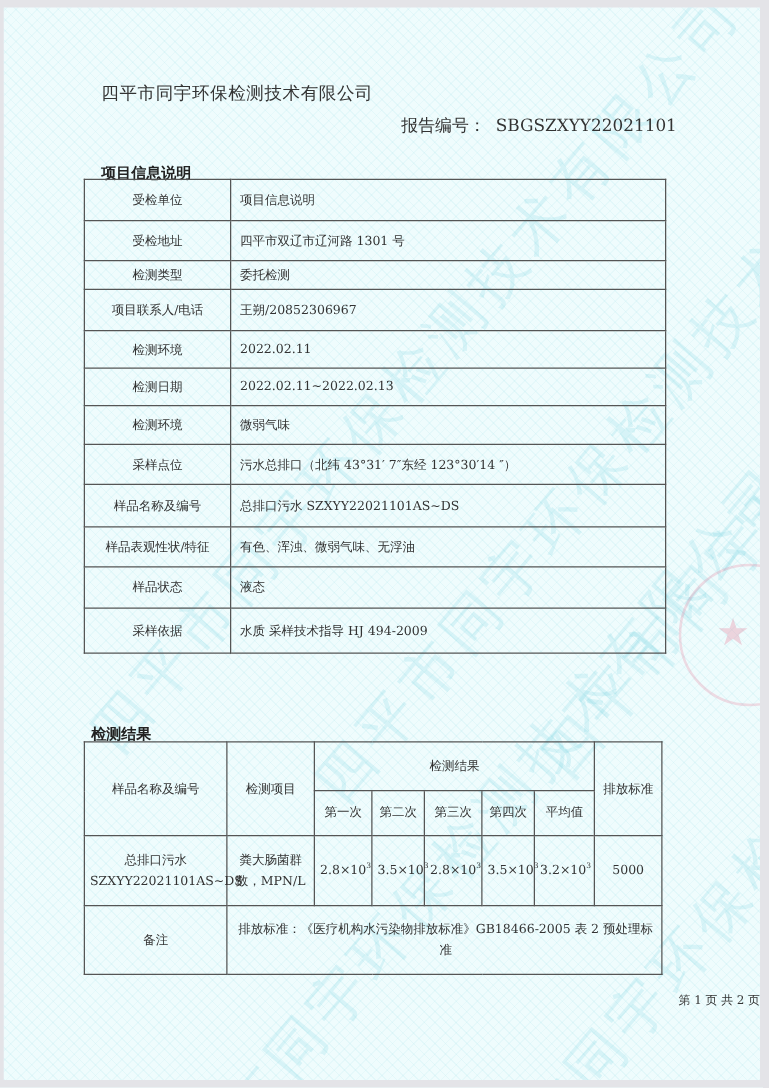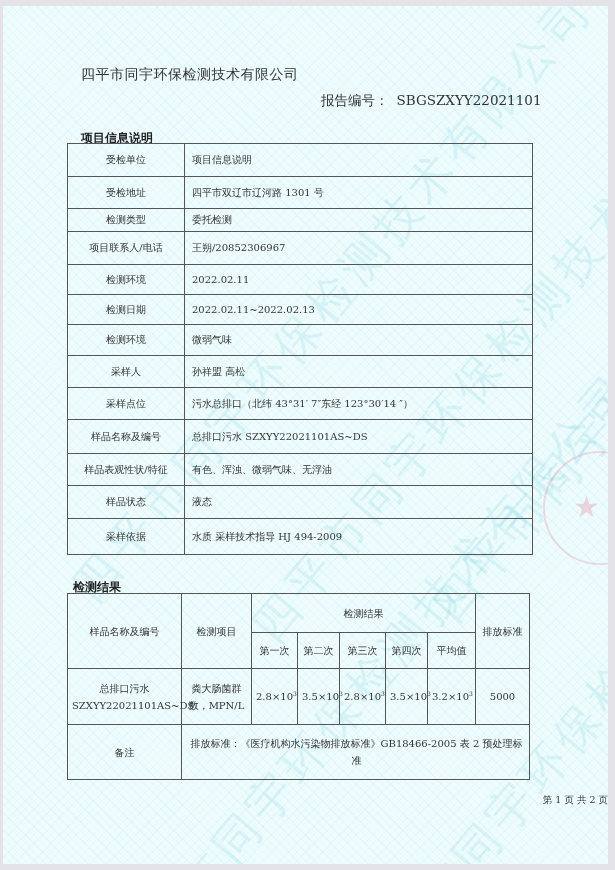--- a/index.html
+++ b/index.html
@@ -107,24 +107,20 @@
         </tr>
       <tr style="height:30px">
           <td class="label">检测日期</td>
           <td class="value">2022.02.11~2022.02.13</td>
         </tr>
       <tr style="height:31px">
           <td class="label">检测环境</td>
           <td class="value">微弱气味</td>
         </tr>
       <tr style="height:32px">
-          <td class="label">采样人</td>
-          <td class="value">孙祥盟  高松</td>
-        </tr>
-      <tr style="height:32px">
           <td class="label">采样点位</td>
           <td class="value">污水总排口（北纬 43°31′ 7″东经 123°30′14 ″）</td>
         </tr>
       <tr style="height:34px">
           <td class="label">样品名称及编号</td>
           <td class="value">总排口污水 SZXYY22021101AS~DS</td>
         </tr>
       <tr style="height:32px">
           <td class="label">样品表观性状/特征</td>
           <td class="value">有色、浑浊、微弱气味、无浮油</td>

